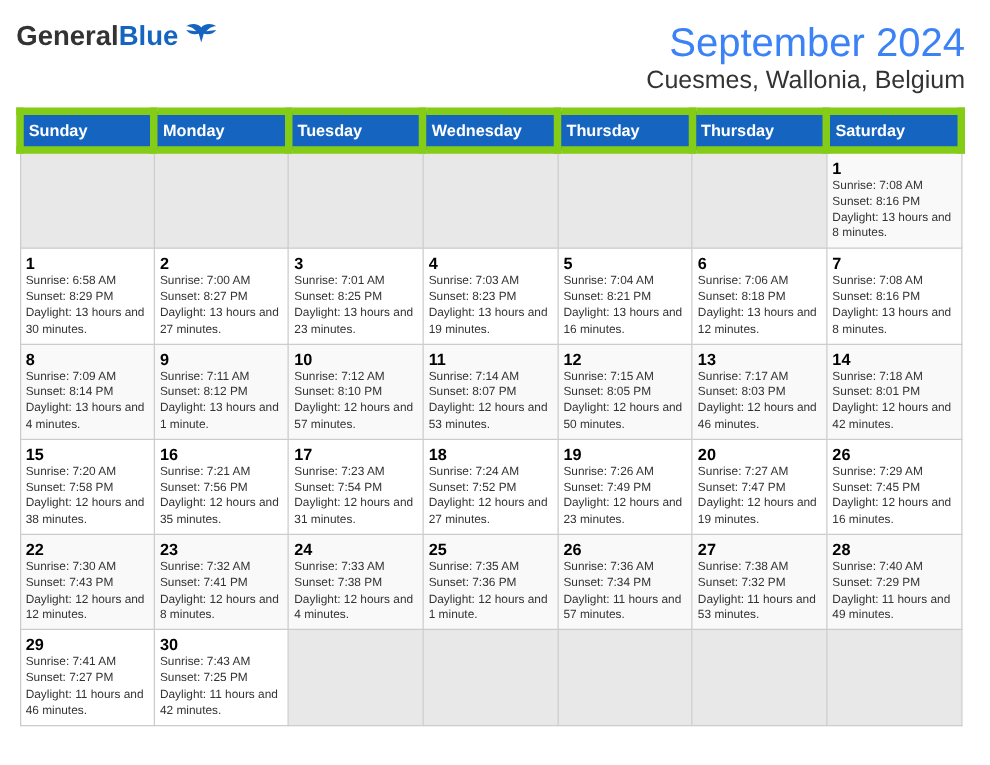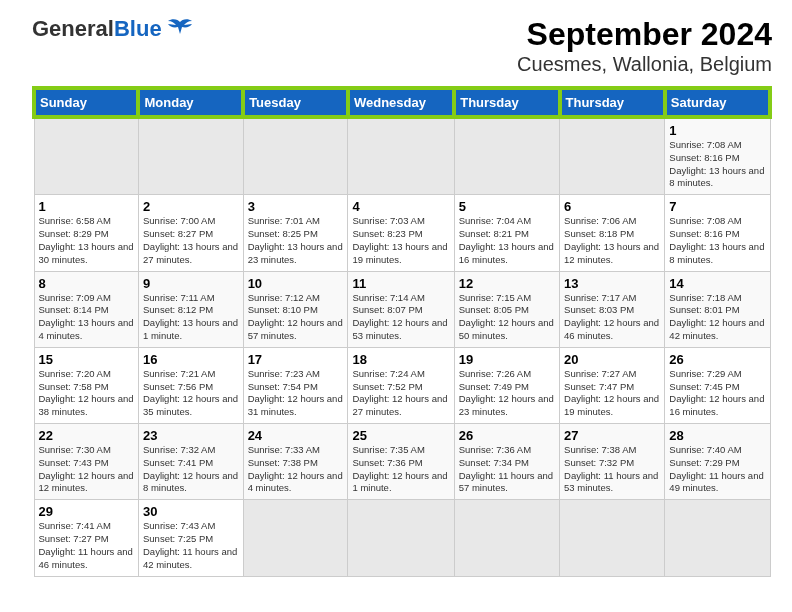--- a/index.html
+++ b/index.html
@@ -6,60 +6,60 @@
     body {
       font-family: Arial, sans-serif;
       background: #fff;
       width: 792px;
       height: 612px;
       overflow: hidden;
     }
     .page {
       width: 792px;
       height: 612px;
-      padding: 16px 20px 10px 32px;
+      padding: 16px 20px 10px 13px;
       background: #fff;
     }
     .header {
       display: flex;
       justify-content: space-between;
       align-items: flex-start;
       margin-bottom: 10px;
     }
     .logo {
       display: flex;
       flex-direction: column;
       align-items: flex-start;
     }
     .title-block {
       text-align: right;
     }
     .title-block h1 {
       font-size: 32px;
-      font-weight: bold;
-      color: #000000;
+      font-weight: normal;
+      color: #3b82f6;
     }
     .title-block h2 {
       font-size: 20px;
       font-weight: normal;
       color: #333;
     }
     table {
       width: 100%;
       border-collapse: collapse;
       font-size: 10.5px;
     }
     thead tr th {
       background: #1565C0;
       color: #fff;
       padding: 5px 4px;
       text-align: left;
       font-size: 13px;
       font-weight: bold;
-      border: 4px solid #84cc16;
+      border: 6px solid #84cc16;
     }
     tbody tr td {
       border: 1px solid #ccc;
       padding: 4px 4px;
       vertical-align: top;
       width: 108px;
       min-height: 70px;
       background: #fff;
     }
     tbody tr:nth-child(odd) td {

